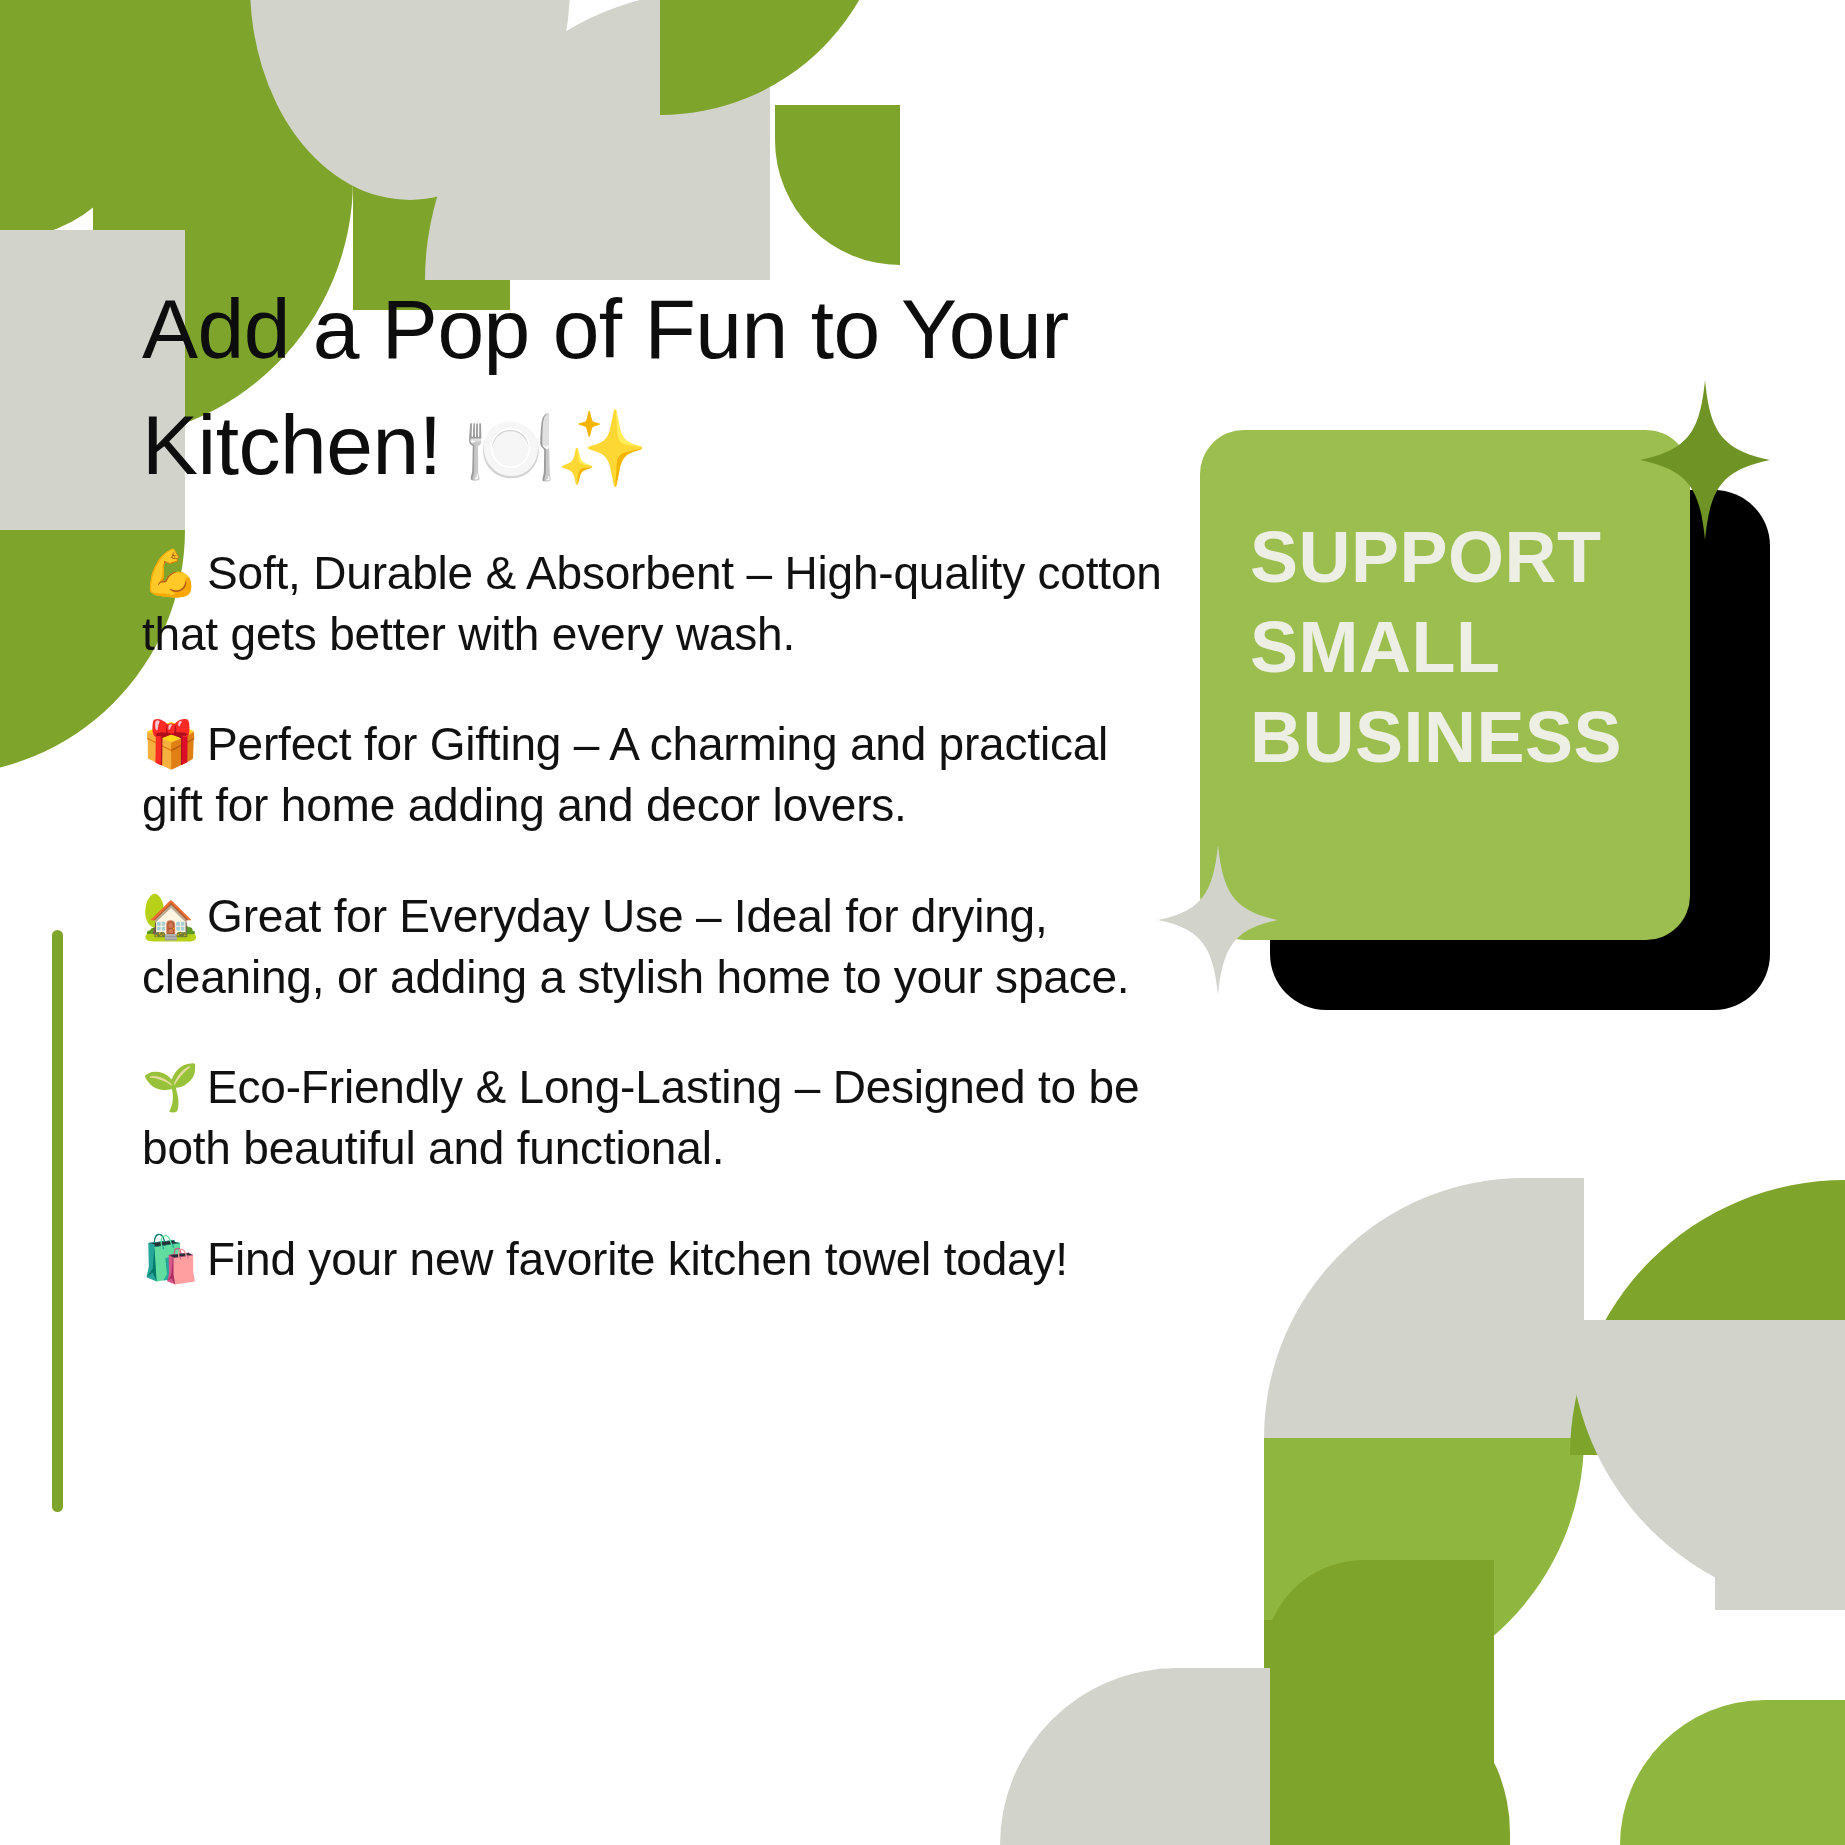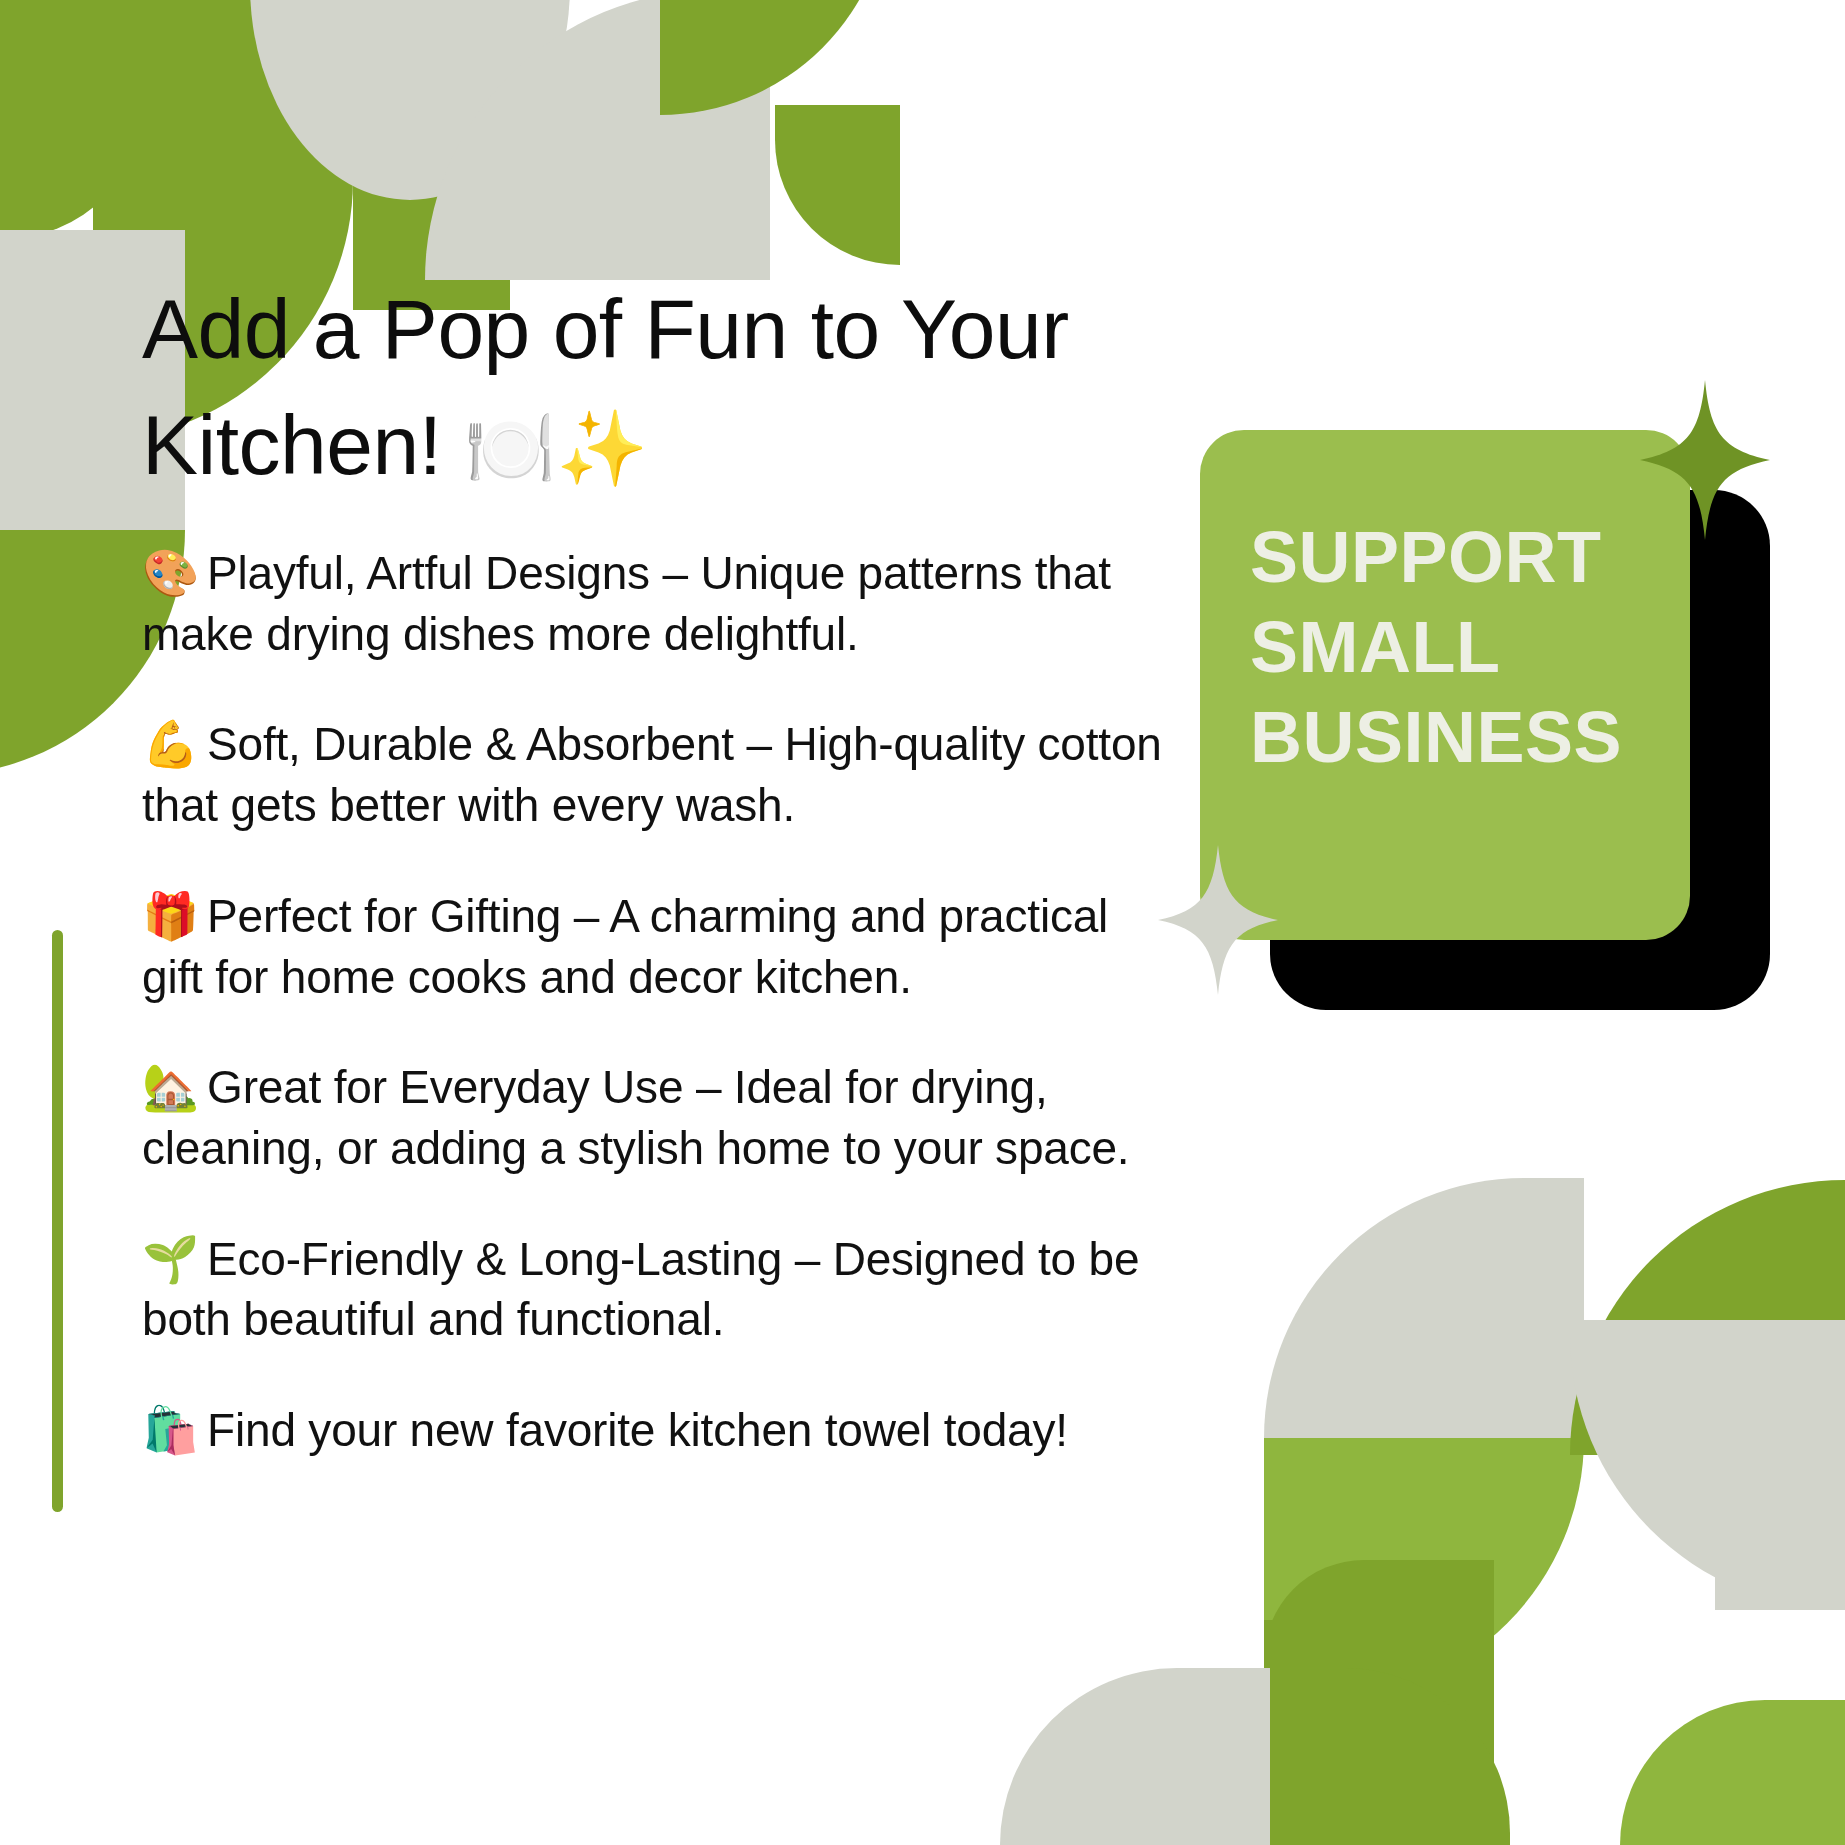--- a/index.html
+++ b/index.html
@@ -282,27 +282,24 @@
   <div class="content">
 
     <h1 class="headline">
       <span>Add a Pop of Fun to Your</span>
       <span>Kitchen!</span>
       <span class="emoji">🍽️✨</span>
     </h1>
 
     <div class="bullets">
       <p class="bullet">
-        <span class="emoji">🎨</span><span>Playful, Artful Designs – Unique patterns that make drying dishes more delightful.</span>
-      </p>
-      <p class="bullet">
         <span class="emoji">💪</span><span>Soft, Durable &amp; Absorbent – High-quality cotton that gets better with every wash.</span>
       </p>
       <p class="bullet">
-        <span class="emoji">🎁</span><span>Perfect for Gifting – A charming and practical gift for home cooks and decor kitchen.</span>
+        <span class="emoji">🎁</span><span>Perfect for Gifting – A charming and practical gift for home adding and decor lovers.</span>
       </p>
       <p class="bullet">
         <span class="emoji">🏡</span><span>Great for Everyday Use – Ideal for drying, cleaning, or adding a stylish home to your space.</span>
       </p>
       <p class="bullet">
         <span class="emoji">🌱</span><span>Eco-Friendly &amp; Long-Lasting – Designed to be both beautiful and functional.</span>
       </p>
       <p class="bullet">
         <span class="emoji">🛍️</span><span>Find your new favorite kitchen towel today!</span>
       </p>

